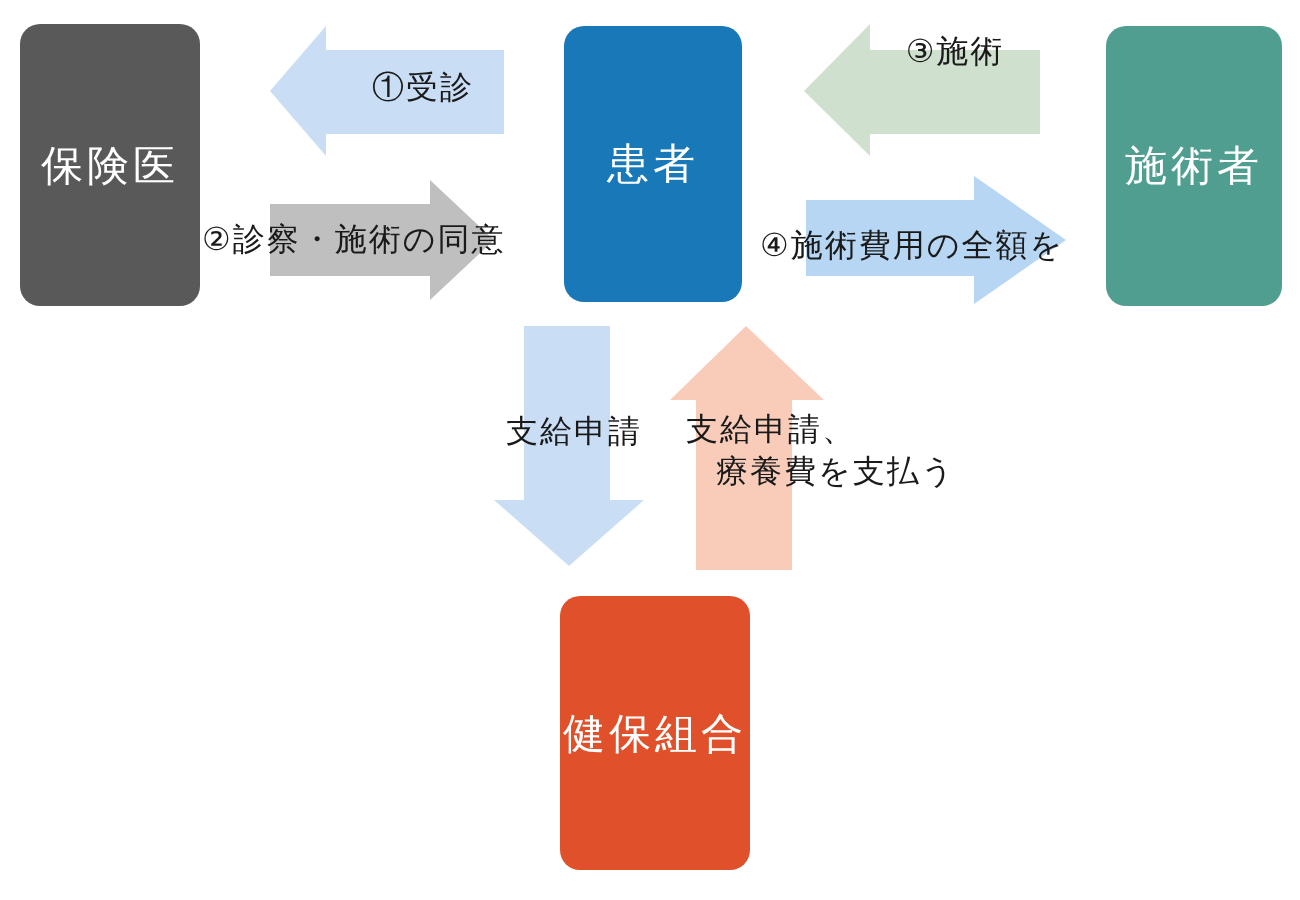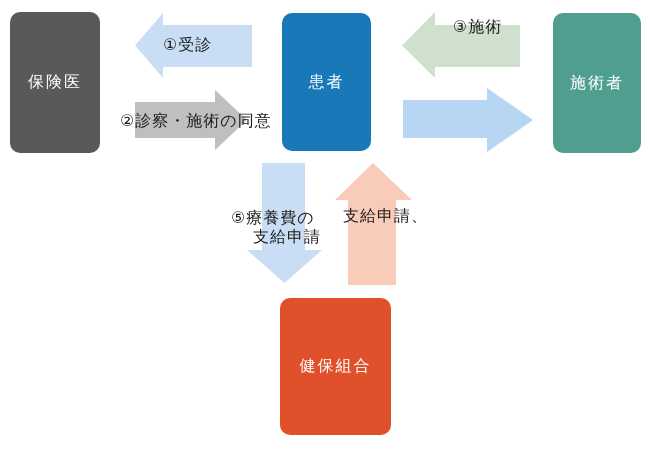--- a/index.html
+++ b/index.html
@@ -3,34 +3,34 @@
 <meta charset="utf-8">
 <style>
   html,body{margin:0;padding:0;background:#fff;}
   .stage{
     position:relative;width:650px;height:450px;background:#ffffff;
     font-family:"Liberation Sans","DejaVu Sans",sans-serif;overflow:hidden;
   }
   .node{
     position:absolute;border-radius:10px;display:flex;
     align-items:center;justify-content:center;
-    color:#ffffff;font-size:16px;letter-spacing:2px;font-weight:400;
+    color:#ffffff;font-size:21px;letter-spacing:2px;font-weight:400;
   }
   #node-hokeni  {left:10px; top:12px; width:90px; height:141px;background:#595959;}
   #node-kanja   {left:282px;top:13px; width:89px; height:138px;background:#1878b8;}
   #node-sejutsu {left:553px;top:13px; width:88px; height:140px;background:#4f9e8f;}
-  #node-kenpo   {left:280px;top:298px;width:111px; height:137px;background:#e0512b;}
+  #node-kenpo   {left:280px;top:298px;width:95px; height:137px;background:#e0512b;}
   svg.arrow-layer{position:absolute;left:0;top:0;width:650px;height:450px;}
   .albl{
     position:absolute;color:#1a1a1a;font-size:16px;letter-spacing:1px;
     line-height:21px;white-space:nowrap;
   }
   .albl span{display:block;}
-  #albl-1{left:163px;top:35px;width:89px;text-align:left;line-height:20px;}
-  #albl-2{left:101px;top:111px;line-height:20px;padding-left:19px;}
+  #albl-1{left:148px;top:35px;width:89px;text-align:right;line-height:20px;font-family:Liberation Mono, monospace;}
+  #albl-2{left:101px;top:111px;line-height:20px;}
   #albl-3{left:435px;top:17px;width:85px;text-align:center;line-height:20px;}
   #albl-4{left:380px;top:113px;}
   #albl-4 .l2{padding-left:14px;}
   #albl-5{left:231px;top:207px;}
   #albl-5 .l2{padding-left:22px;font-family:Liberation Mono, monospace;}
   #albl-6{left:343px;top:205px;}
   #albl-6 .l2{padding-left:15px;}
 </style>
 </head>
 <body>
@@ -62,22 +62,23 @@
   <div class="albl" id="albl-1">
     <span class="l1">①受診</span>
   </div>
   <div class="albl" id="albl-2">
     <span class="l1">②診察・施術の同意</span>
   </div>
   <div class="albl" id="albl-3">
     <span class="l1">③施術</span>
   </div>
   <div class="albl" id="albl-4">
+    <span class="l1">④施術費用の全額を</span>
   </div>
   <div class="albl" id="albl-5">
-    <span class="l1">⑤療養費の</span>
     <span class="l2">支給申請</span>
   </div>
   <div class="albl" id="albl-6">
     <span class="l1">支給申請、</span>
+    <span class="l2">療養費を支払う</span>
   </div>
 
 </div>
 
 </body></html>

